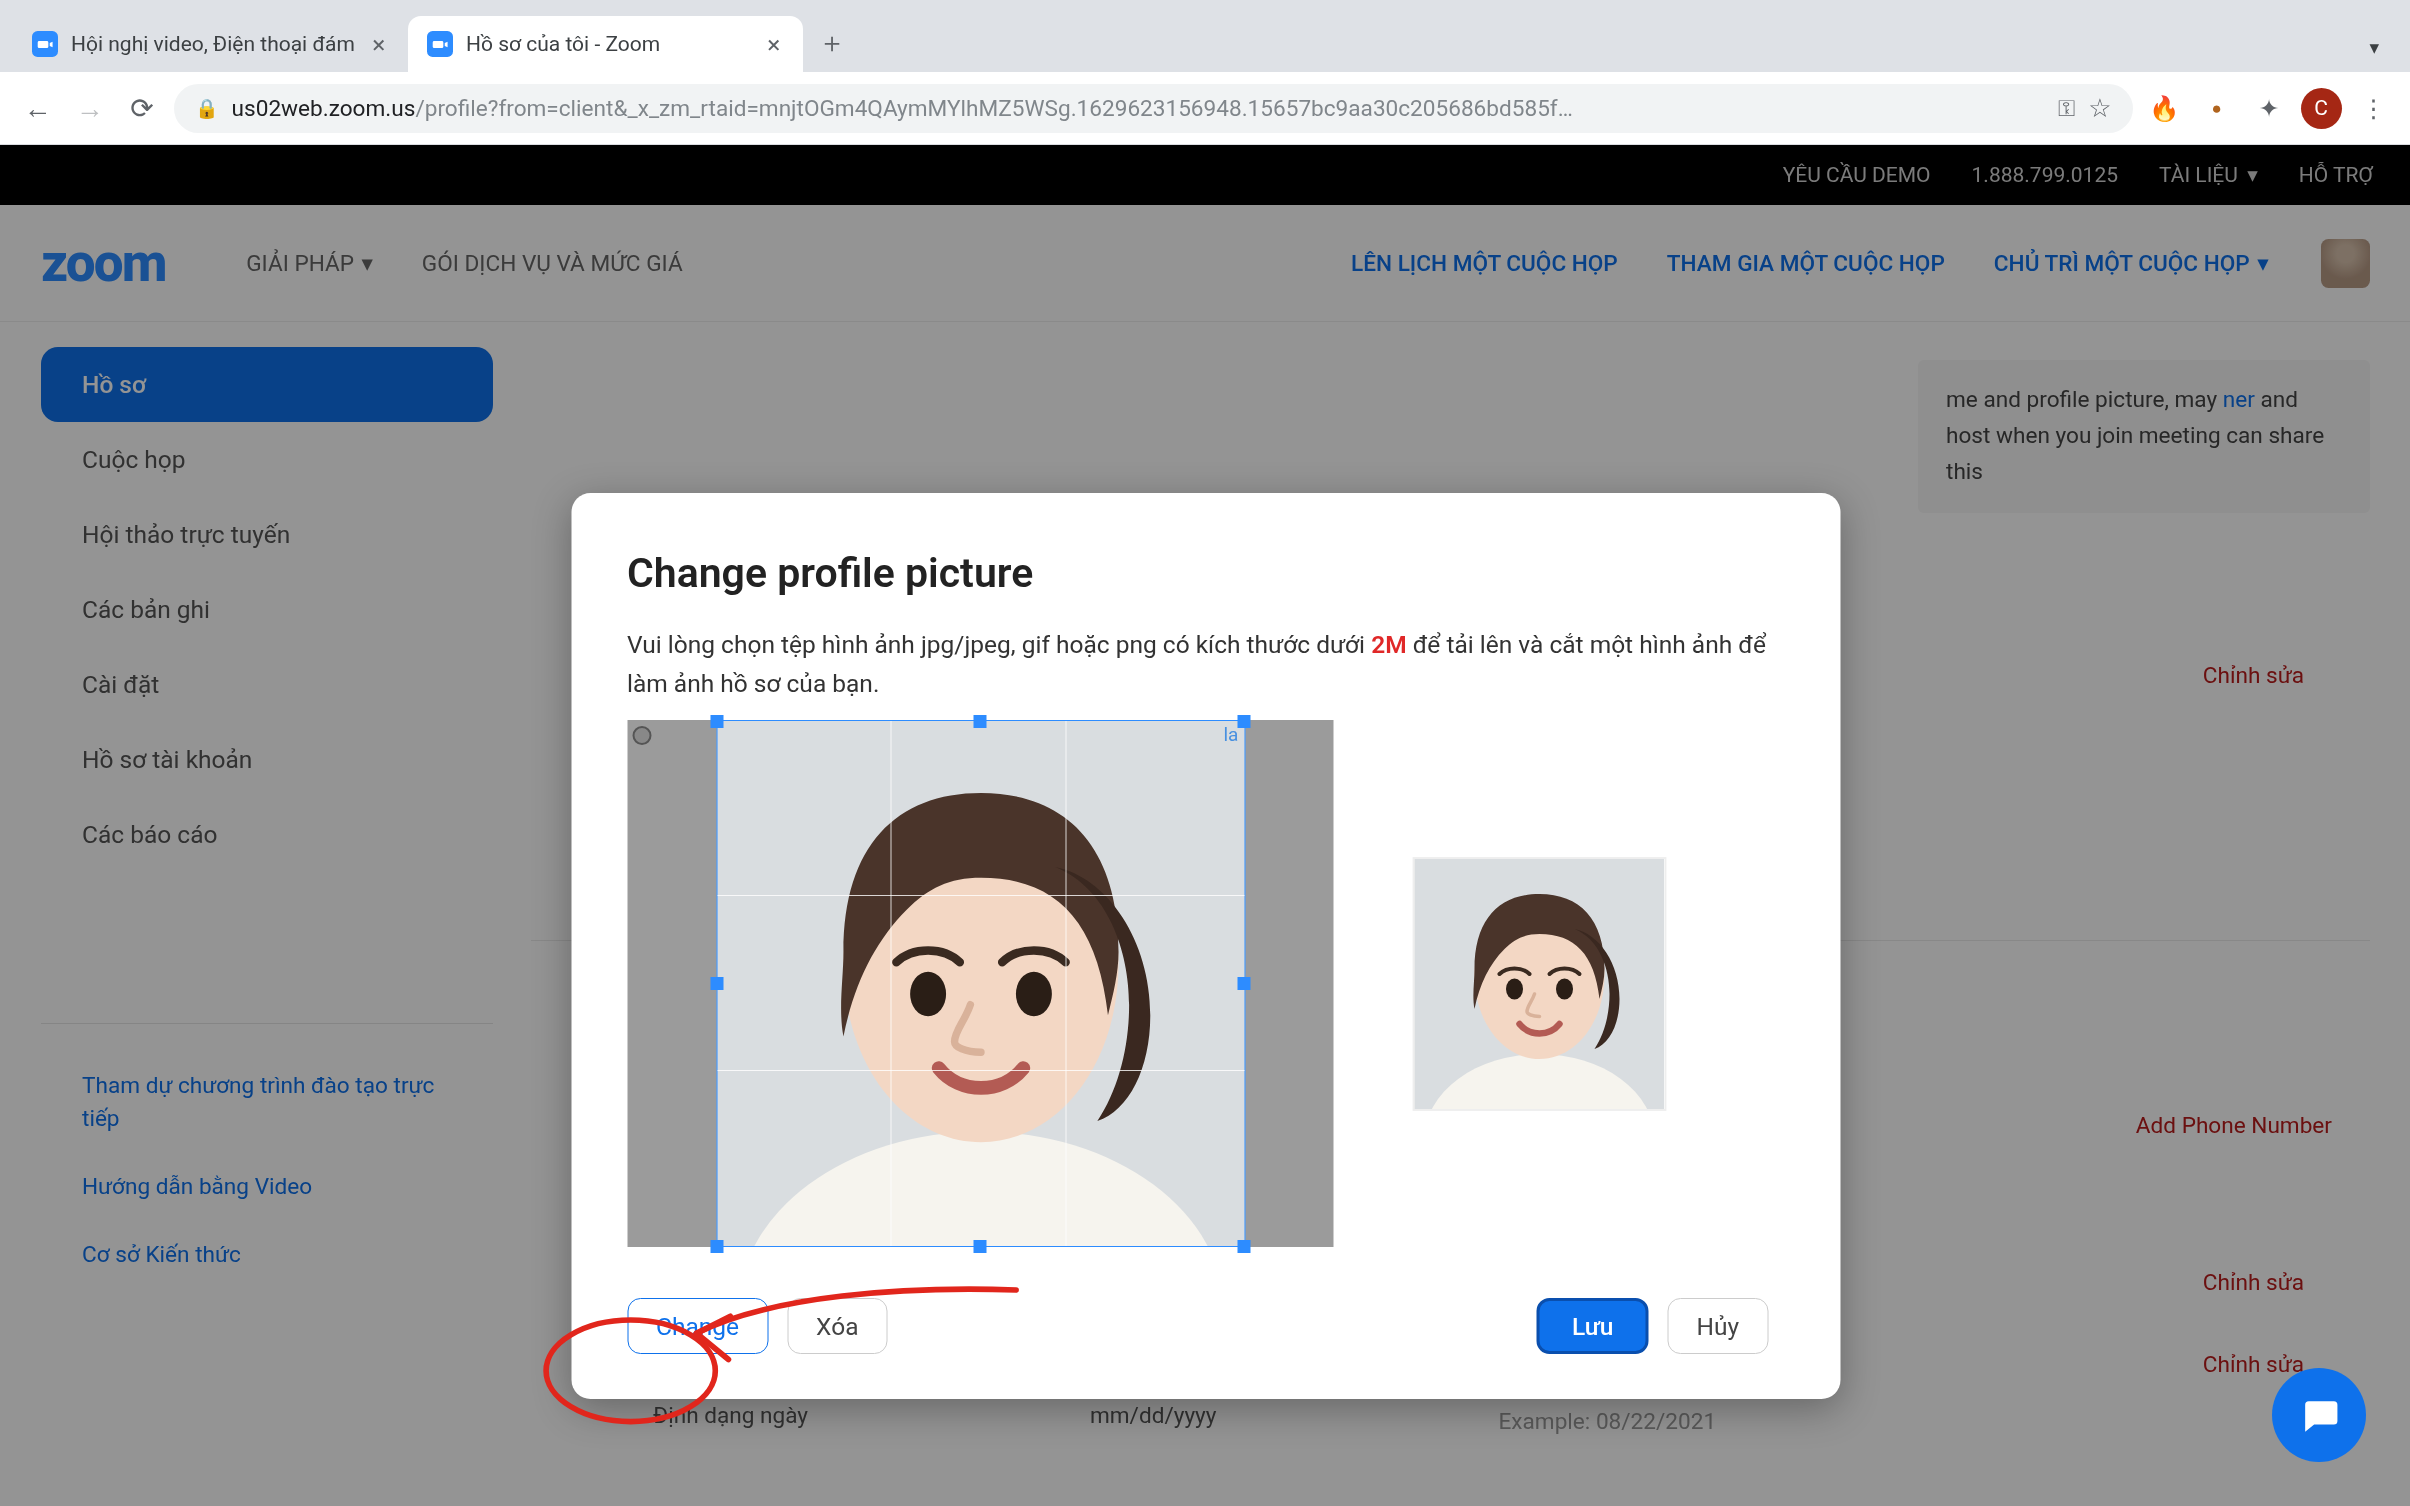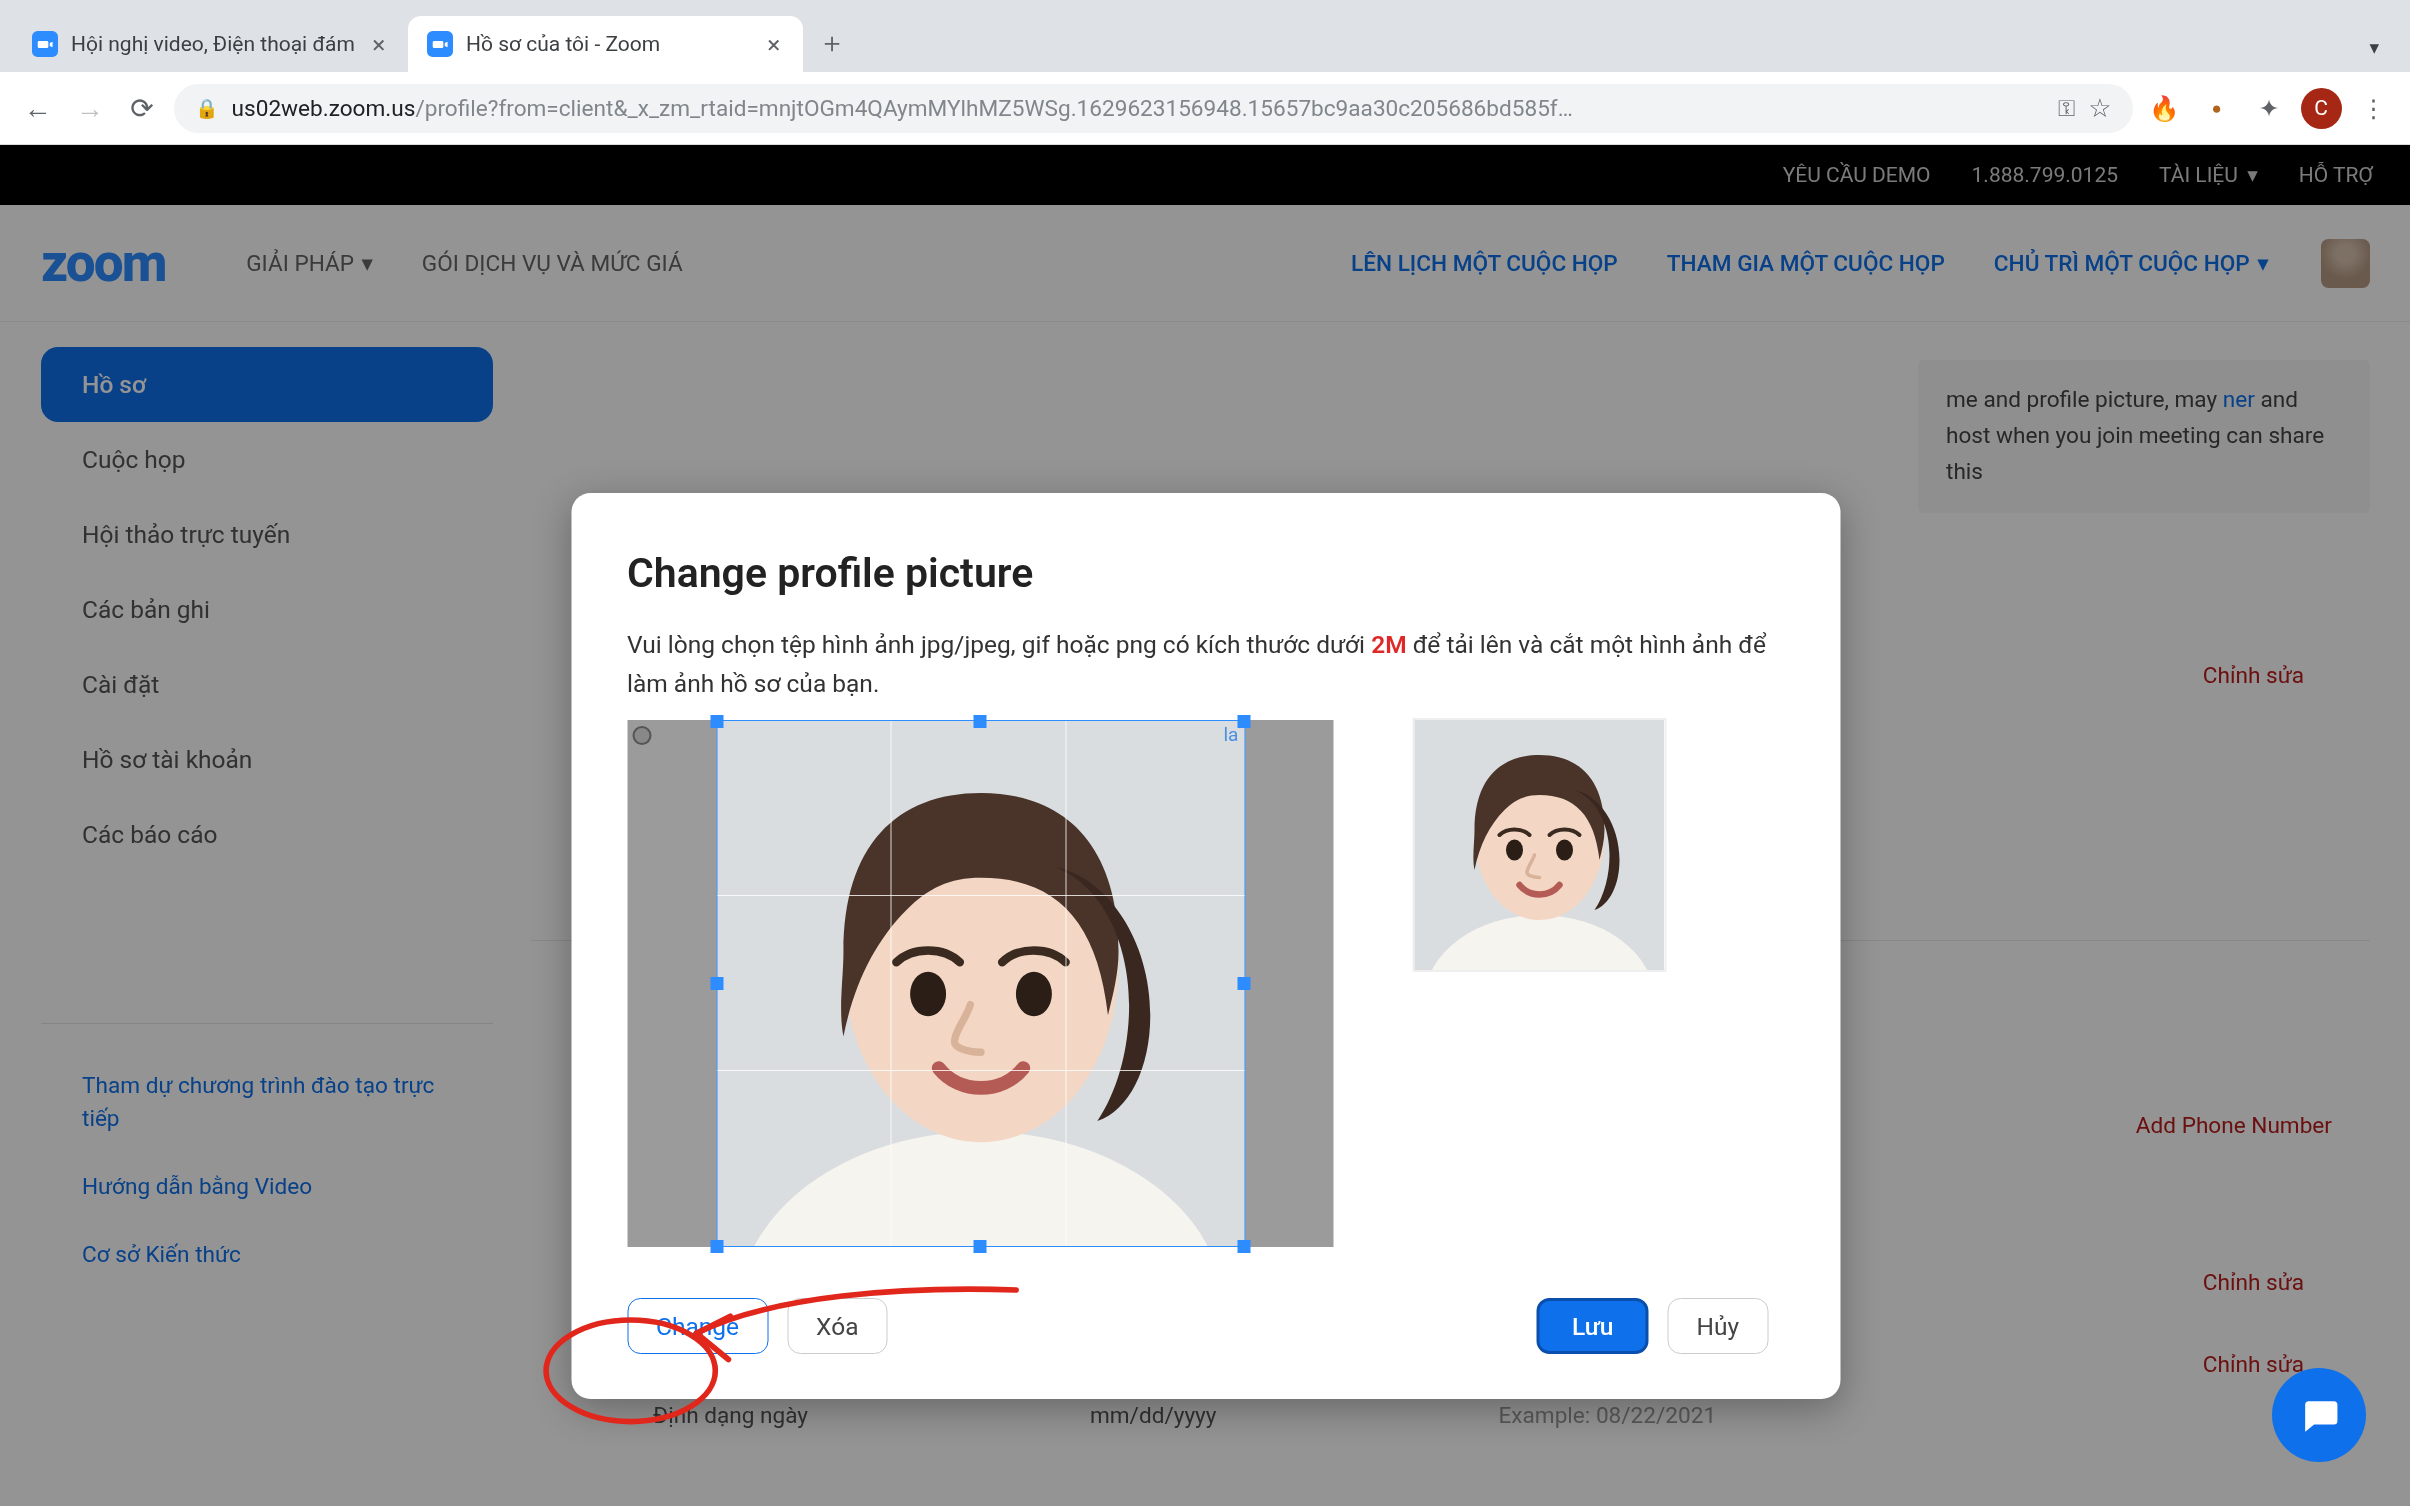--- a/index.html
+++ b/index.html
@@ -49,30 +49,30 @@
 
 .content{flex:1;position:relative;}
 .info-block{position:absolute;right:0;top:13px;width:452px;background:#f7f7f7;border-radius:5.6px;padding:22.6px 28px;font-size:22.6px;color:#444;line-height:1.6;}
 .info-block a{color:#0e71eb;text-decoration:none;}
 .editlink{position:absolute;right:66px;color:#b91c1c;font-size:22.6px;margin-top:44px;}
 .editlink.e1{top:271px;}
 .editlink.addphone{top:721px;right:38px;}
 .editlink.e2{top:878px;}
 .editlink.e3{top:960px;}
 .lang-row{position:absolute;left:122px;top:1055px;display:flex;gap:282px;font-size:22.6px;color:#555;}
-.lang-row .ex{color:#9a9a9a;}
+.lang-row .ex{color:#9a9a9a;margin-top:6px;}
 .content .hr{position:absolute;left:0;right:0;top:593px;height:1.9px;background:#eaeaea;}
 
 
 .scrim{position:absolute;inset:0;background:rgba(0,0,0,.42);}
 .modal{position:absolute;left:50%;top:348px;transform:translateX(-50%);width:1269px;background:#fff;border-radius:19px;padding:56px 72px 45px 56px;box-shadow:0 9.4px 38px rgba(0,0,0,.3);}
 .modal h2{font-size:41px;font-weight:600;color:#222;margin-bottom:28px;}
 .modal .desc{font-size:24.5px;color:#333;line-height:1.6;margin-bottom:17px;}
 .modal .desc .red{color:#e02828;font-weight:600;}
-.crop-row{display:flex;gap:81px;align-items:flex-start;}
+.crop-row{display:flex;gap:81px;align-items:center;}
 .cropper{width:706px;height:527px;background:#9b9b9b;position:relative;display:flex;justify-content:center;}
 .cropper .photo{position:absolute;left:89px;top:0;width:529px;height:527px;}
 .cropper .sel{position:absolute;left:89px;top:0;width:529px;height:527px;border:1.9px solid #2d8cff;}
 .cropper .sel::before,.cropper .sel::after{content:"";position:absolute;background:rgba(255,255,255,.8);}
 .cropper .sel::before{left:33%;top:0;width:0.9px;height:100%;box-shadow:175px 0 rgba(255,255,255,.8);}
 .cropper .sel::after{top:33%;left:0;height:0.9px;width:100%;box-shadow:0 175px rgba(255,255,255,.8);}
 .cropper .handle{position:absolute;width:13px;height:13px;background:#2d8cff;}
 .preview{width:250px;height:250px;box-shadow:0 0 0 1.9px #eee;}
 
 .portrait{width:100%;height:100%;}

